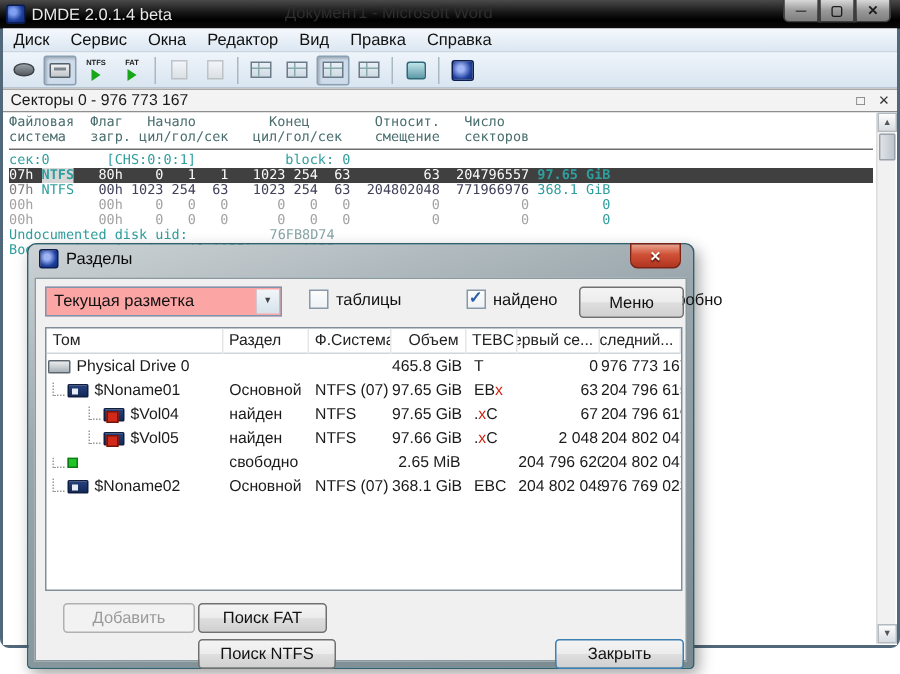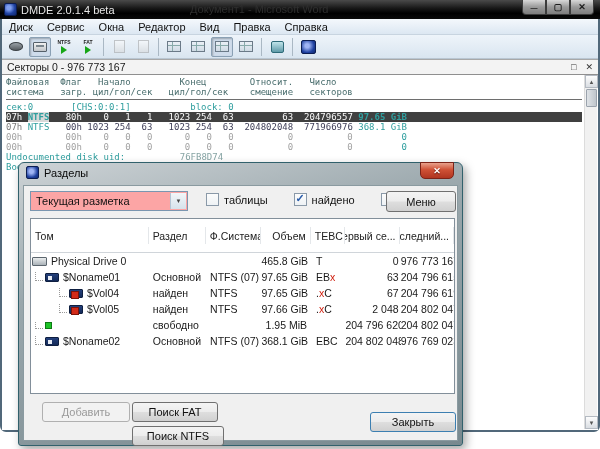--- a/index.html
+++ b/index.html
@@ -91,35 +91,35 @@
   .dclose::after{content:"✕";}
   .dinner{position:absolute;left:4px;right:4px;top:22px;bottom:4px;background:#f0f0f0;border:1px solid #8a9aa0;}
 
   .combo{position:absolute;left:6px;top:5px;width:158px;height:20px;background:#fca5a5;
     border:1px solid #7a96b0;font-size:11px;color:#111;display:flex;align-items:center;padding-left:5px;}
   .combo-btn{position:absolute;right:1px;top:1px;bottom:1px;width:16px;
     background:linear-gradient(#f2f6f9,#d6e2ec);border-left:1px solid #b4c4d4;
     display:flex;align-items:center;justify-content:center;color:#444;font-size:6px;}
   .combo-btn::after{content:"▼";}
 
-  .cbgroup{position:absolute;left:182px;top:7px;display:flex;gap:26px;font-size:11px;color:#111;justify-content:space-between;}
+  .cbgroup{position:absolute;left:182px;top:7px;display:flex;gap:43px;font-size:11px;color:#111;justify-content:space-between;}
   .cbitem{display:flex;align-items:center;gap:5px;}
   .cbbox{width:13px;height:13px;background:linear-gradient(#fcfcfc,#eef2f5);border:1px solid #8a99a8;
     display:flex;align-items:center;justify-content:center;color:#2a5caa;font-size:11px;font-weight:bold;}
   .cbbox.checked::after{content:"✓";margin-top:-2px;}
 
   .btn{background:linear-gradient(#f4f4f4,#ececec 48%,#dedede 52%,#d0d0d0);
     border:1px solid #707070;border-radius:3px;font-size:11px;color:#111;
     display:flex;align-items:center;justify-content:center;font-family:"Liberation Sans",sans-serif;}
   .btn.disabled{color:#9a9a9a;border-color:#b0b0b0;background:#f2f2f2;}
   .menu-btn{position:absolute;left:362px;top:5px;width:70px;height:21px;}
 
   .ptable{position:absolute;left:6px;top:32px;width:425px;height:176px;background:#fff;border:1px solid #828f9a;
     font-size:10.5px;color:#1a1a1a;overflow:hidden;}
-  .phead{display:flex;height:34px;align-items:center;border-bottom:1px solid #d0d5da;color:#222;}
+  .phead{display:flex;height:17px;align-items:center;border-bottom:1px solid #d0d5da;color:#222;}
   .phead .pc{border-right:1px solid #e4e7ea;height:17px;display:flex;align-items:center;padding-left:4px;}
   .phead .pc.r{justify-content:flex-end;padding-right:4px;}
   .prow{display:flex;height:16px;align-items:center;}
   .pc{overflow:hidden;white-space:nowrap;}
   .pc0{width:124px;display:flex;align-items:center;padding-left:1px;}
   .pc1{width:60px;padding-left:4px;}
   .pc2{width:58px;padding-left:4px;}
   .pc3{width:52px;text-align:right;padding-right:4px;justify-content:flex-end;}
   .pc4{width:36px;padding-left:5px;}
   .pc5{width:58px;text-align:right;padding-right:2px;}
@@ -133,21 +133,21 @@
   .picon.part-blue{width:14px;height:9px;background:linear-gradient(#24407c,#142a58);border:1px solid #0e1e40;border-radius:1px;position:relative;}
   .picon.part-blue::after{content:"";position:absolute;left:2px;top:2px;width:4px;height:4px;background:#e8ecf4;}
   .picon.part-red{width:14px;height:9px;background:linear-gradient(#24407c,#142a58);border:1px solid #0e1e40;border-radius:1px;position:relative;}
   .picon.part-red::after{content:"";position:absolute;left:1px;top:1px;width:6px;height:6px;background:#d22a18;border:1px solid #7a130a;}
   .picon.free-green{width:7px;height:7px;background:#1ec428;border:1px solid #0d7a14;}
 
   .b-add{position:absolute;left:18px;top:216px;width:88px;height:20px;}
   .b-fat{position:absolute;left:108px;top:216px;width:86px;height:20px;}
   .b-open{position:absolute;left:346px;top:216px;width:86px;height:20px;}
   .b-ntfs{position:absolute;left:108px;top:240px;width:92px;height:20px;}
-  .b-close{position:absolute;left:346px;top:226px;width:86px;height:20px;border-color:#3c7fb1;}
+  .b-close{position:absolute;left:346px;top:240px;width:86px;height:20px;border-color:#3c7fb1;}
 </style>
 </head>
 <body>
 
 <div class="mainwin">
   <div class="titlebar">
     <span class="app-ico"></span>
     <span class="titletext">DMDE 2.0.1.4 beta</span>
     <span class="bg-titletext">Документ1  -  Microsoft Word</span>
     <span class="winbtns">
@@ -336,21 +336,21 @@
             <span class="pc pc6">204 802 047</span>
           </div>
           <div class="prow">
             <span class="pc pc0">
               <span class="elbow"></span>
               <span class="picon free-green"></span>
               <span></span>
             </span>
             <span class="pc pc1">свободно</span>
             <span class="pc pc2"></span>
-            <span class="pc pc3">1.95 MiB</span>
+            <span class="pc pc3">2.65 MiB</span>
             <span class="pc pc4"></span>
             <span class="pc pc5">204 796 620</span>
             <span class="pc pc6">204 802 047</span>
           </div>
           <div class="prow">
             <span class="pc pc0">
               <span class="elbow"></span>
               <span class="picon part-blue"></span>
               <span>$Noname02</span>
             </span>

